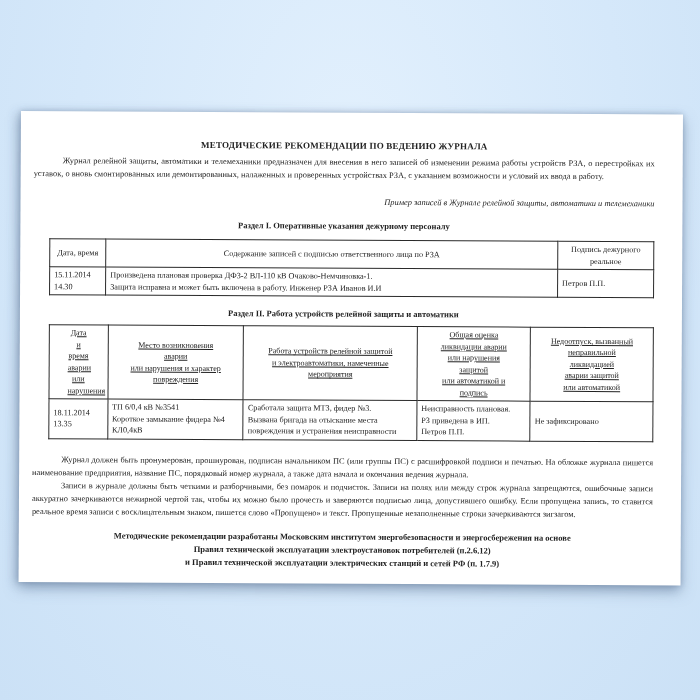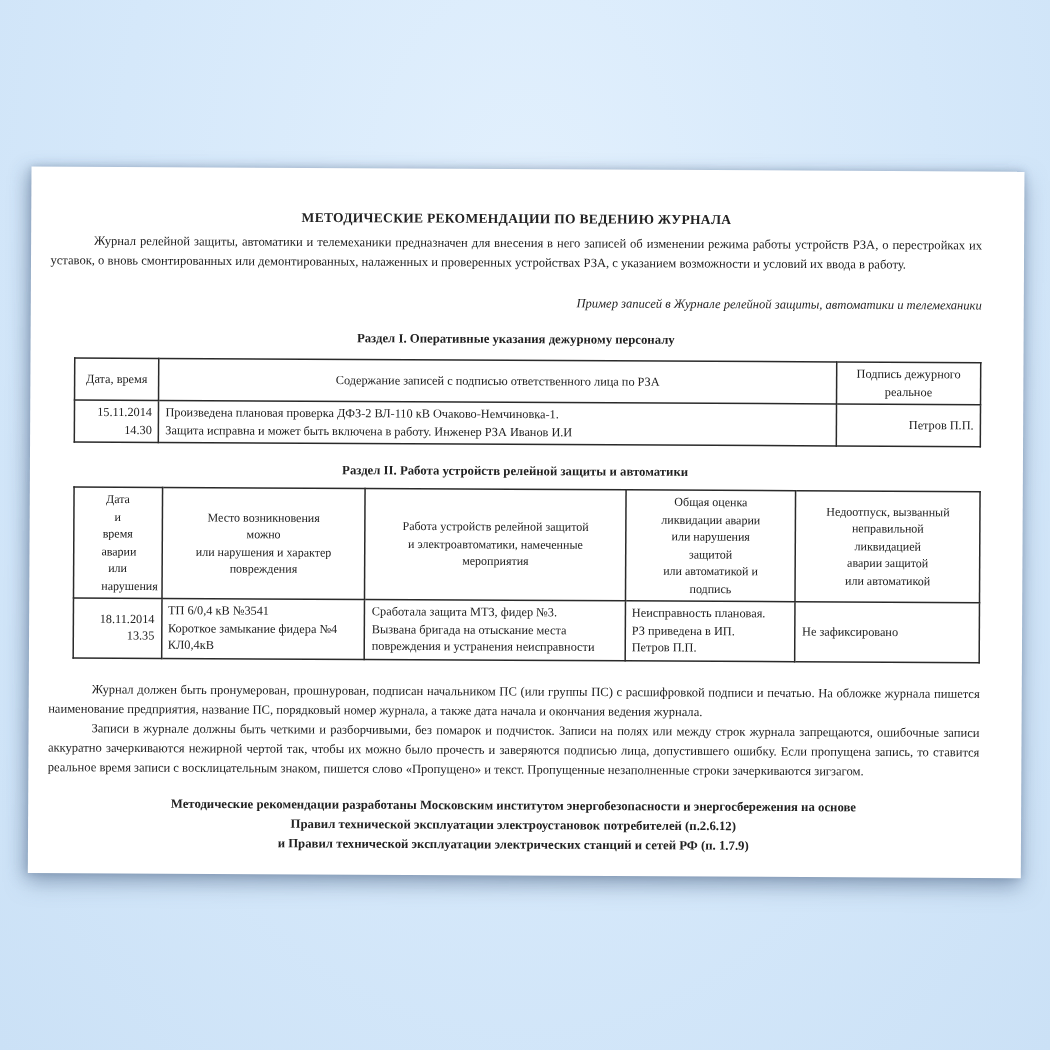--- a/index.html
+++ b/index.html
@@ -69,22 +69,22 @@
     font-size: 8.2px;
     line-height: 11.5px;
     font-weight: normal;
     padding: 2px 4px;
     vertical-align: middle;
     white-space: pre-line;
     overflow: hidden;
   }
   th { text-align: center; }
   td { text-align: left; }
-  td.center { text-align: right; }
-  .tbl-2 th { padding: 2px 18px; font-size: 8px; }
+  td.center { text-align: left; }
+  .tbl-2 th { padding: 2px 18px; font-size: 8px; text-decoration: underline; }
   .body-para {
     margin: 14px 0 0 0;
   }
   .body-para-2 {
     margin: 0;
   }
   .footer-note {
     margin: 11px 0 0 0;
     text-align: center;
     font-size: 8.5px;
@@ -140,21 +140,21 @@
         <col style="width:22.5%">
         <col style="width:28.7%">
         <col style="width:18.8%">
         <col style="width:20.3%">
       </colgroup>
       <thead>
         <tr>
           <th>Дата и время
 аварии или
 нарушения</th>
-          <th>Место возникновения можно
+          <th>Место возникновения аварии
 или нарушения и характер
 повреждения</th>
           <th>Работа устройств релейной защитой
 и электроавтоматики, намеченные
 мероприятия</th>
           <th>Общая оценка
 ликвидации аварии
 или нарушения защитой
 или автоматикой и подпись</th>
           <th>Недоотпуск, вызванный

